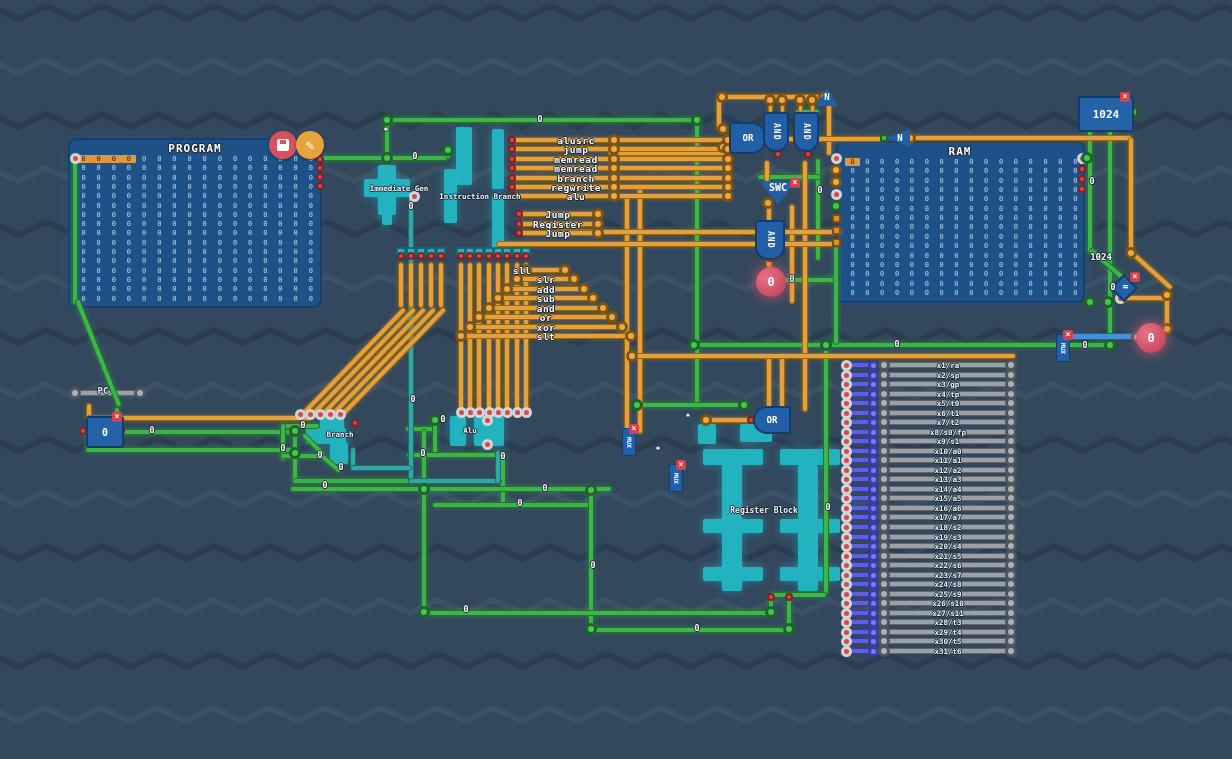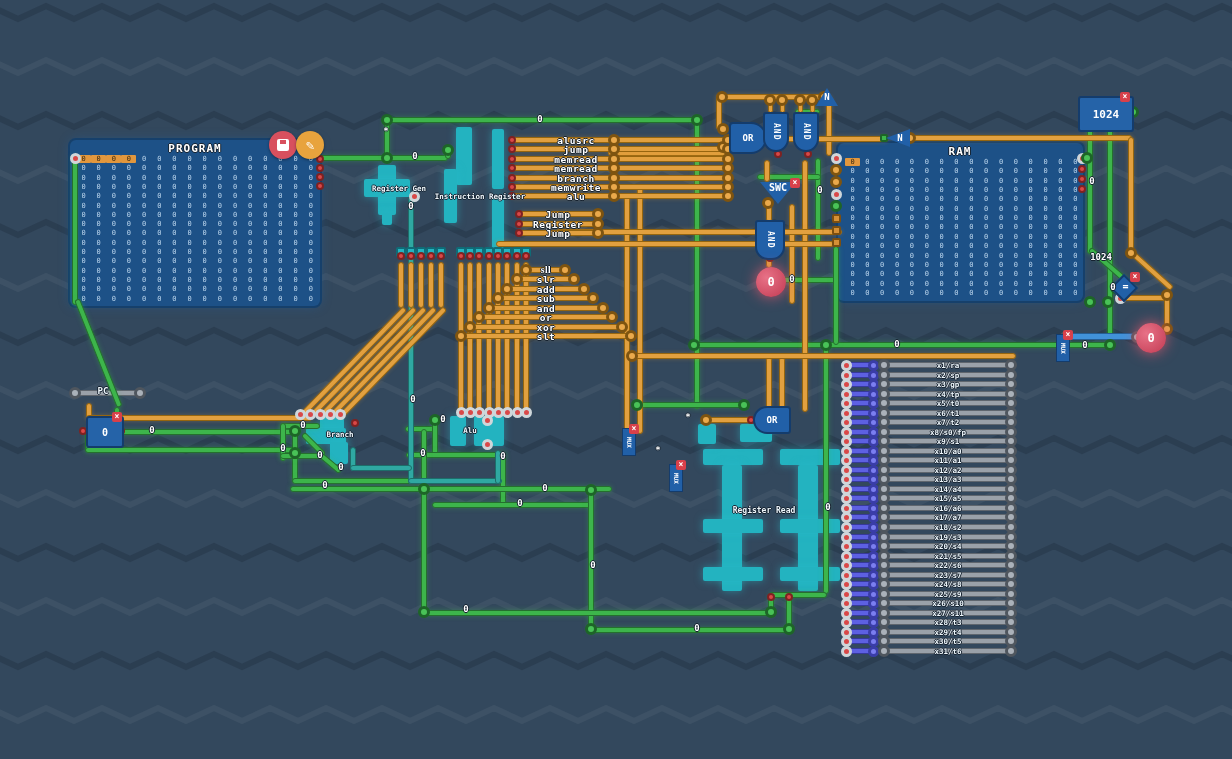--- a/index.html
+++ b/index.html
@@ -113,48 +113,48 @@
   <div class="bluebox" style="left:1078px;top:96px;width:52px;height:32px;font-size:11px;">1024</div>
   <div class="badge" style="left:1120px;top:92px;">×</div>
 
   <div class="bluebox" style="left:86px;top:416px;width:34px;height:28px;font-size:10px;">0</div>
   <div class="badge" style="left:112px;top:412px;">×</div>
   <div class="complabel outl" style="left:103px;top:391px;font-size:9px;">PC</div>
 
   <div class="teal" style="left:378px;top:165px;width:18px;height:50px;"></div>
   <div class="teal" style="left:364px;top:179px;width:46px;height:18px;"></div>
   <div class="teal" style="left:382px;top:213px;width:10px;height:12px;"></div>
-  <div class="complabel outl" style="left:399px;top:188px;font-size:7.5px;">Register Gen</div>
+  <div class="complabel outl" style="left:399px;top:188px;font-size:7.5px;">Immediate Gen</div>
 
   <div class="teal" style="left:456px;top:127px;width:16px;height:58px;"></div>
   <div class="teal" style="left:492px;top:129px;width:12px;height:60px;"></div>
   <div class="teal" style="left:444px;top:169px;width:13px;height:54px;"></div>
   <div class="teal" style="left:492px;top:195px;width:12px;height:58px;"></div>
-  <div class="complabel outl" style="left:480px;top:196px;font-size:7.5px;">Instruction Register</div>
+  <div class="complabel outl" style="left:480px;top:196px;font-size:7.5px;">Instruction Branch</div>
 
   <div class="teal" style="left:320px;top:416px;width:24px;height:14px;"></div>
   <div class="teal" style="left:306px;top:428px;width:40px;height:16px;"></div>
   <div class="teal" style="left:330px;top:442px;width:18px;height:22px;"></div>
   <div class="complabel outl" style="left:340px;top:434px;font-size:7.5px;">Branch</div>
 
   <div class="teal" style="left:450px;top:416px;width:16px;height:30px;"></div>
   <div class="teal" style="left:474px;top:416px;width:30px;height:30px;"></div>
   <div class="complabel outl" style="left:470px;top:430px;font-size:7.5px;">Alu</div>
 
   <div class="teal" style="left:703px;top:449px;width:60px;height:16px;"></div>
   <div class="teal" style="left:722px;top:465px;width:20px;height:126px;"></div>
   <div class="teal" style="left:703px;top:519px;width:60px;height:14px;"></div>
   <div class="teal" style="left:703px;top:567px;width:60px;height:14px;"></div>
   <div class="teal" style="left:780px;top:449px;width:60px;height:16px;"></div>
   <div class="teal" style="left:798px;top:465px;width:20px;height:126px;"></div>
   <div class="teal" style="left:780px;top:519px;width:60px;height:14px;"></div>
   <div class="teal" style="left:780px;top:567px;width:60px;height:14px;"></div>
   <div class="teal" style="left:698px;top:424px;width:18px;height:20px;"></div>
   <div class="teal" style="left:740px;top:424px;width:32px;height:18px;"></div>
-  <div class="complabel outl" style="left:764px;top:510px;font-size:8px;">Register Read</div>
+  <div class="complabel outl" style="left:764px;top:510px;font-size:8px;">Register Block</div>
 
   <div class="gate gate-or" style="left:729px;top:122px;width:38px;height:32px;">OR</div>
   <div class="gate gate-and" style="left:763px;top:112px;width:26px;height:40px;">
       <span>AND</span>
     </div>
   <div class="gate gate-and" style="left:793px;top:112px;width:26px;height:40px;">
       <span>AND</span>
     </div>
   <div class="tri" style="left:816px;top:88px;width:22px;height:18px;font-size:9px;
        clip-path:polygon(50% 0,100% 100%,0 100%);">N</div>
@@ -405,42 +405,42 @@
       <span class="siglabel outl" style="left: 576px; top: 168px;">memread</span>
       <div class="wire w-o" style="left: 512px; top: 175px; width: 216px; height: 6px;"></div>
       <div class="node n-r" style="left: 508px; top: 174px;"></div>
       <div class="node n-o" style="left: 608px; top: 172px;"></div>
       <div class="node n-o" style="left: 722px; top: 172px;"></div>
       <span class="siglabel outl" style="left: 576px; top: 178px;">branch</span>
       <div class="wire w-o" style="left: 512px; top: 184px; width: 216px; height: 6px;"></div>
       <div class="node n-r" style="left: 508px; top: 183px;"></div>
       <div class="node n-o" style="left: 608px; top: 181px;"></div>
       <div class="node n-o" style="left: 722px; top: 181px;"></div>
-      <span class="siglabel outl" style="left: 576px; top: 187px;">memwrite</span>
+      <span class="siglabel outl" style="left: 576px; top: 187px;">regwrite</span>
       <div class="wire w-o" style="left: 512px; top: 193px; width: 216px; height: 6px;"></div>
       <div class="node n-r" style="left: 508px; top: 192px;"></div>
       <div class="node n-o" style="left: 608px; top: 190px;"></div>
       <div class="node n-o" style="left: 722px; top: 190px;"></div>
       <span class="siglabel outl" style="left: 576px; top: 196px;">alu</span>
       <div class="wire w-o" style="left: 519px; top: 211px; width: 79px; height: 6px;"></div>
       <div class="node n-r" style="left: 515px; top: 210px;"></div>
       <div class="node n-o" style="left: 592px; top: 208px;"></div>
       <span class="siglabel outl" style="left: 558px; top: 214px;">Jump</span>
       <div class="wire w-o" style="left: 519px; top: 221px; width: 79px; height: 6px;"></div>
       <div class="node n-r" style="left: 515px; top: 220px;"></div>
       <div class="node n-o" style="left: 592px; top: 218px;"></div>
       <span class="siglabel outl" style="left: 558px; top: 224px;">Register</span>
       <div class="wire w-o" style="left: 519px; top: 230px; width: 79px; height: 6px;"></div>
       <div class="node n-r" style="left: 515px; top: 229px;"></div>
       <div class="node n-o" style="left: 592px; top: 227px;"></div>
       <span class="siglabel outl" style="left: 558px; top: 233px;">Jump</span>
       <div class="wire w-o" style="left: 526px; top: 267px; width: 39px; height: 6px;"></div>
       <div class="node n-o" style="left: 520px; top: 264px;"></div>
       <div class="node n-o" style="left: 559px; top: 264px;"></div>
-      <span class="siglabel outl" style="left: 546px; top: 270px; font-family: Liberation Serif, serif;">sll</span>
+      <span class="siglabel outl" style="left: 522px; top: 270px;">sll</span>
       <div class="wire w-o" style="left: 523px; top: 262px; width: 6px; height: 150px;"></div>
       <div class="node n-c" style="left: 521px; top: 247px;"></div>
       <div class="node n-r" style="left: 522px; top: 252px;"></div>
       <div class="node n-R" style="left: 520.5px; top: 406.5px;"></div>
       <div class="wire w-o" style="left: 517px; top: 276px; width: 57px; height: 6px;"></div>
       <div class="node n-o" style="left: 511px; top: 273px;"></div>
       <div class="node n-o" style="left: 568px; top: 273px;"></div>
       <span class="siglabel outl" style="left: 546px; top: 279px;">slr</span>
       <div class="wire w-o" style="left: 514px; top: 262px; width: 6px; height: 150px;"></div>
       <div class="node n-c" style="left: 512px; top: 247px;"></div>

